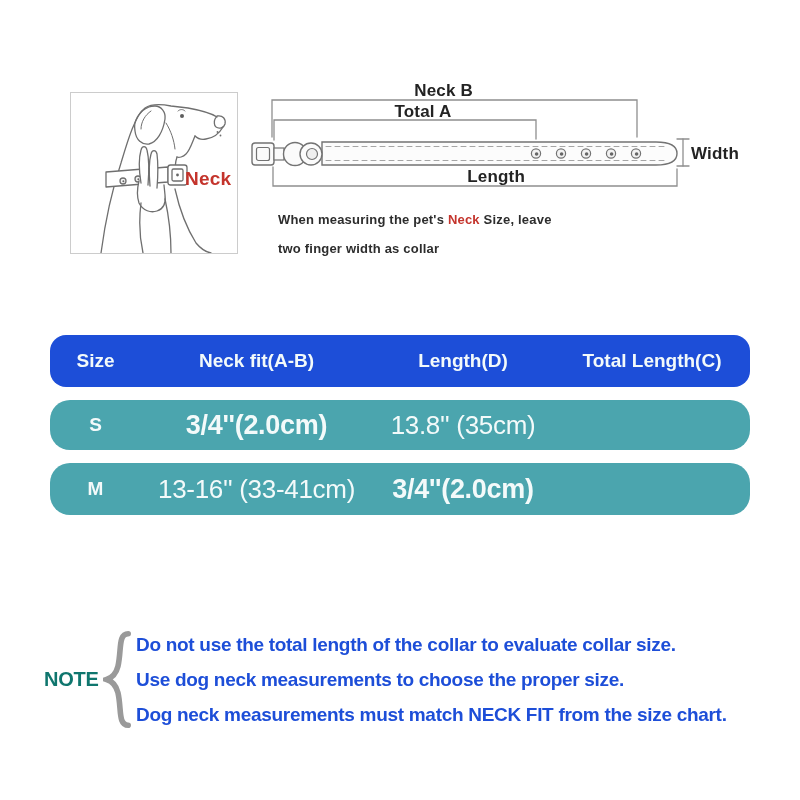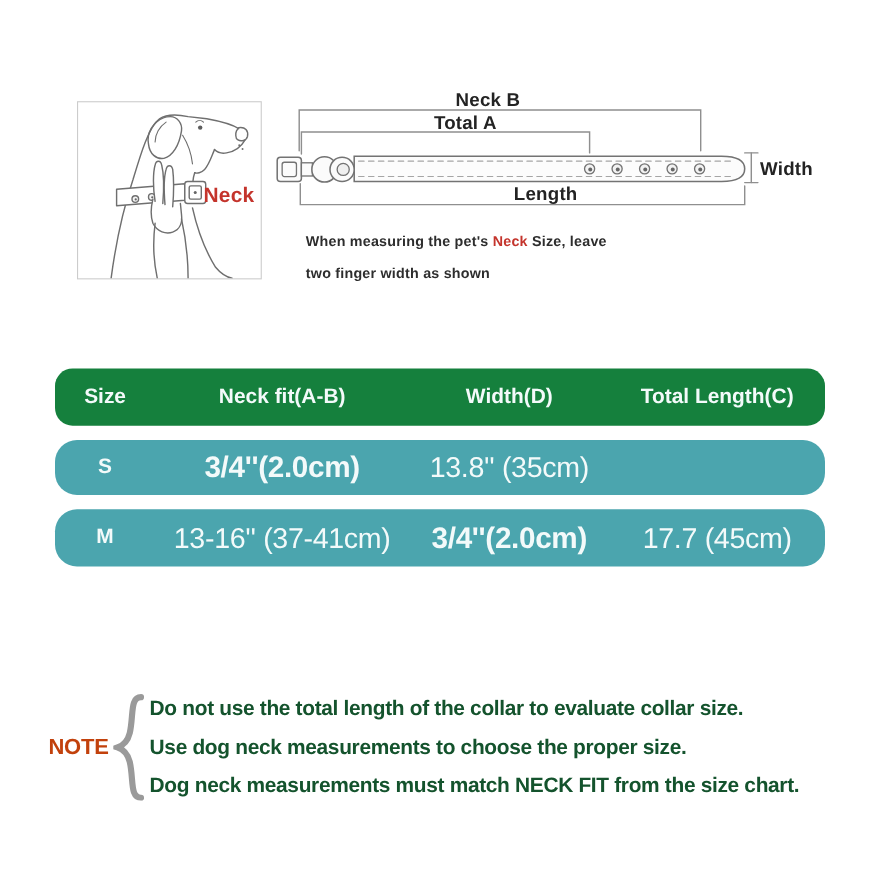--- a/index.html
+++ b/index.html
@@ -45,26 +45,26 @@
   .chart-data-row{border-radius:20px;margin-bottom:13px;}
   .row-s{height:50px;}
   .row-m{height:52px;}
   .cell-size{font-size:19px;font-weight:700;}
   .cell-main{font-size:26px;font-weight:400;letter-spacing:-0.3px;}
   .cell-width{font-size:27px;font-weight:700;letter-spacing:-0.3px;}
 
   
   .note-label{
     left:44px;top:668px;width:60px;
-    font-size:20px;font-weight:600;color:#c2410c;letter-spacing:-0.2px;
+    font-size:20px;font-weight:600;color:#0f766e;letter-spacing:-0.2px;
   }
   .note-brace{left:103px;top:631px;width:28px;height:97px;}
   .note-lines{
     left:136px;top:627px;
-    font-size:19px;font-weight:600;color:#14532d;line-height:35px;
+    font-size:19px;font-weight:600;color:#1d4ed8;line-height:35px;
     letter-spacing:-0.3px;white-space:nowrap;
   }
 </style>
 </head>
 <body>
 
 <div class="abs dog-box">
   <svg width="166" height="160" viewBox="0 0 166 160" fill="none" stroke="#6f6f6f" stroke-width="1.3" stroke-linecap="round" stroke-linejoin="round">
 
     <path d="M30,160 C34,130 40,100 50,70 C56,50 64,22 74,15 C80,11 90,11 100,13 L117,15 C128,17 140,20 146,24"></path>
@@ -147,40 +147,39 @@
     </g>
   </svg>
   <span class="diagram-label lbl-neck-b">Neck B</span>
   <span class="diagram-label lbl-neck-a">Total A</span>
   <span class="diagram-label lbl-length">Length</span>
   <span class="diagram-label lbl-width">Width</span>
 </div>
 
 <div class="abs measure-note">
   <span>When measuring the pet's </span><span class="hl">Neck</span><span> Size, leave</span><br>
-  <span>two finger width as shown</span>
+  <span>two finger width as collar</span>
 </div>
 
 <div class="abs size-chart">
-  <div class="chart-row chart-header" style="background:#15803d;">
+  <div class="chart-row chart-header" style="background:#1d4ed8;">
     <div class="cell">Size</div>
     <div class="cell">Neck fit(A-B)</div>
-    <div class="cell">Width(D)</div>
+    <div class="cell">Length(D)</div>
     <div class="cell">Total Length(C)</div>
   </div>
   <div class="chart-row chart-data-row row-s" style="background:#4BA5AE;">
     <div class="cell-size">S</div>
     <div class="cell-width">3/4''(2.0cm)</div>
     <div class="cell-main">13.8'' (35cm)</div>
   </div>
   <div class="chart-row chart-data-row row-m" style="background:#4BA5AE;">
     <div class="cell-size">M</div>
-    <div class="cell-main">13-16'' (37-41cm)</div>
+    <div class="cell-main">13-16'' (33-41cm)</div>
     <div class="cell-width">3/4''(2.0cm)</div>
-    <div class="cell-main">17.7 (45cm)</div>
   </div>
 </div>
 
 <span class="abs note-label">NOTE</span>
 <svg class="abs note-brace" viewBox="0 0 28 104" fill="none" stroke="#9a9a9a" stroke-width="6" stroke-linecap="round">
   <path d="M26,3 C15,3 19,21 15,38 C13,46 9,50 3,52 C9,54 13,58 15,66 C19,83 15,101 26,101"></path>
 </svg>
 <div class="abs note-lines">
   <div>Do not use the total length of the collar to evaluate collar size.</div>
   <div>Use dog neck measurements to choose the proper size.</div>

